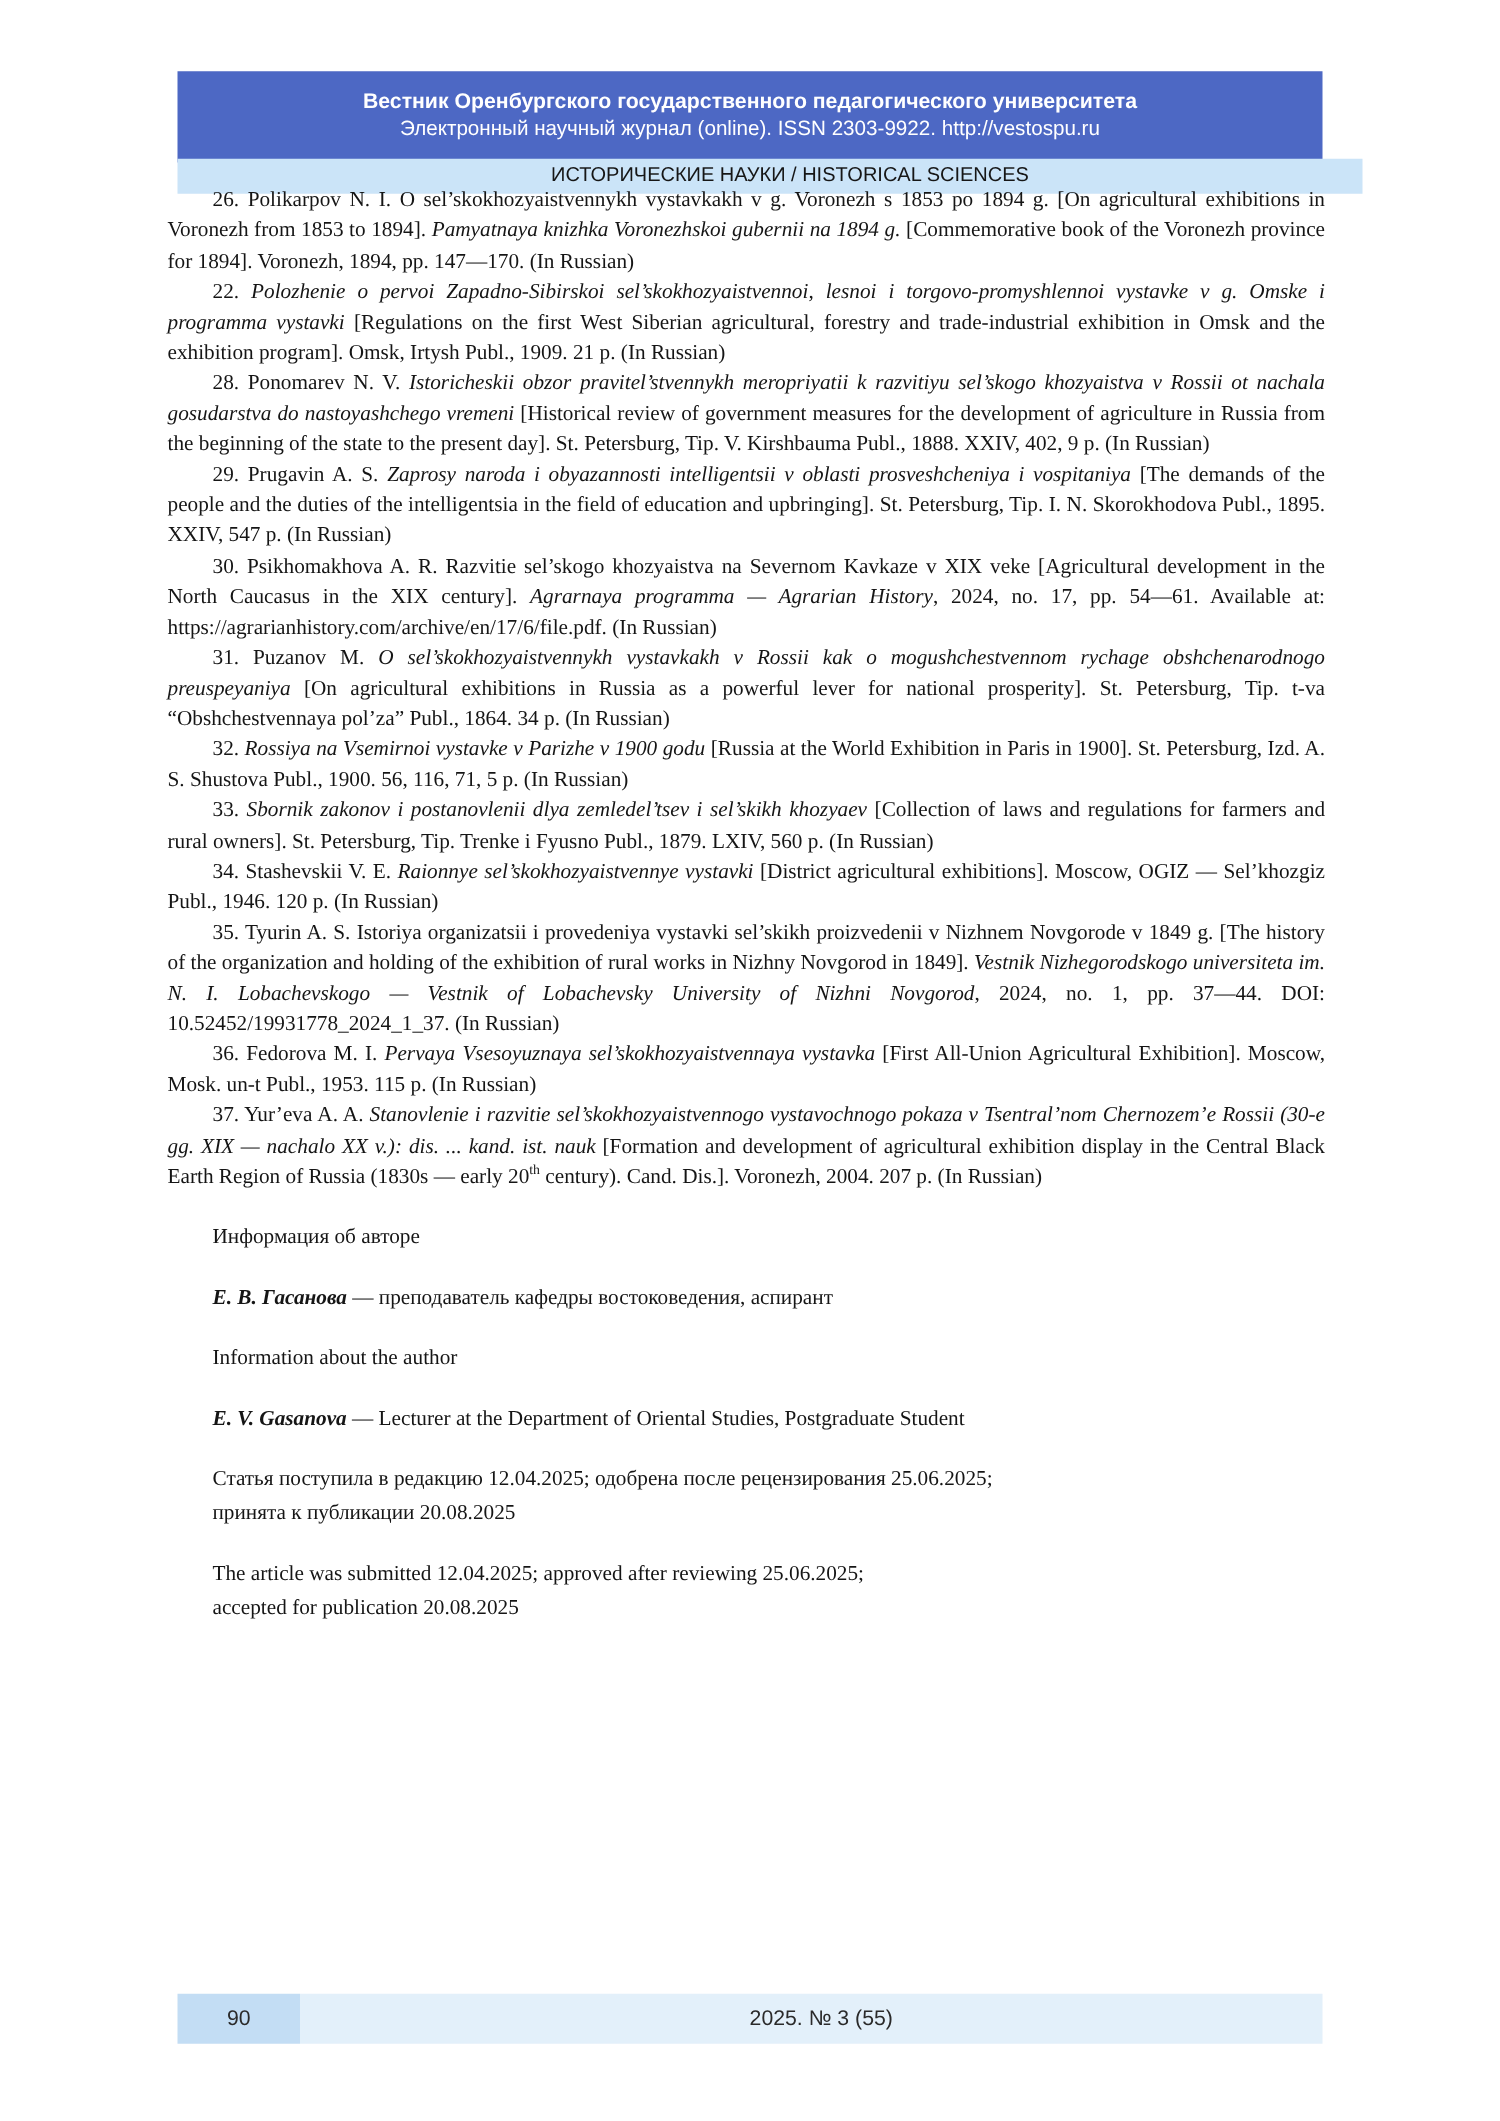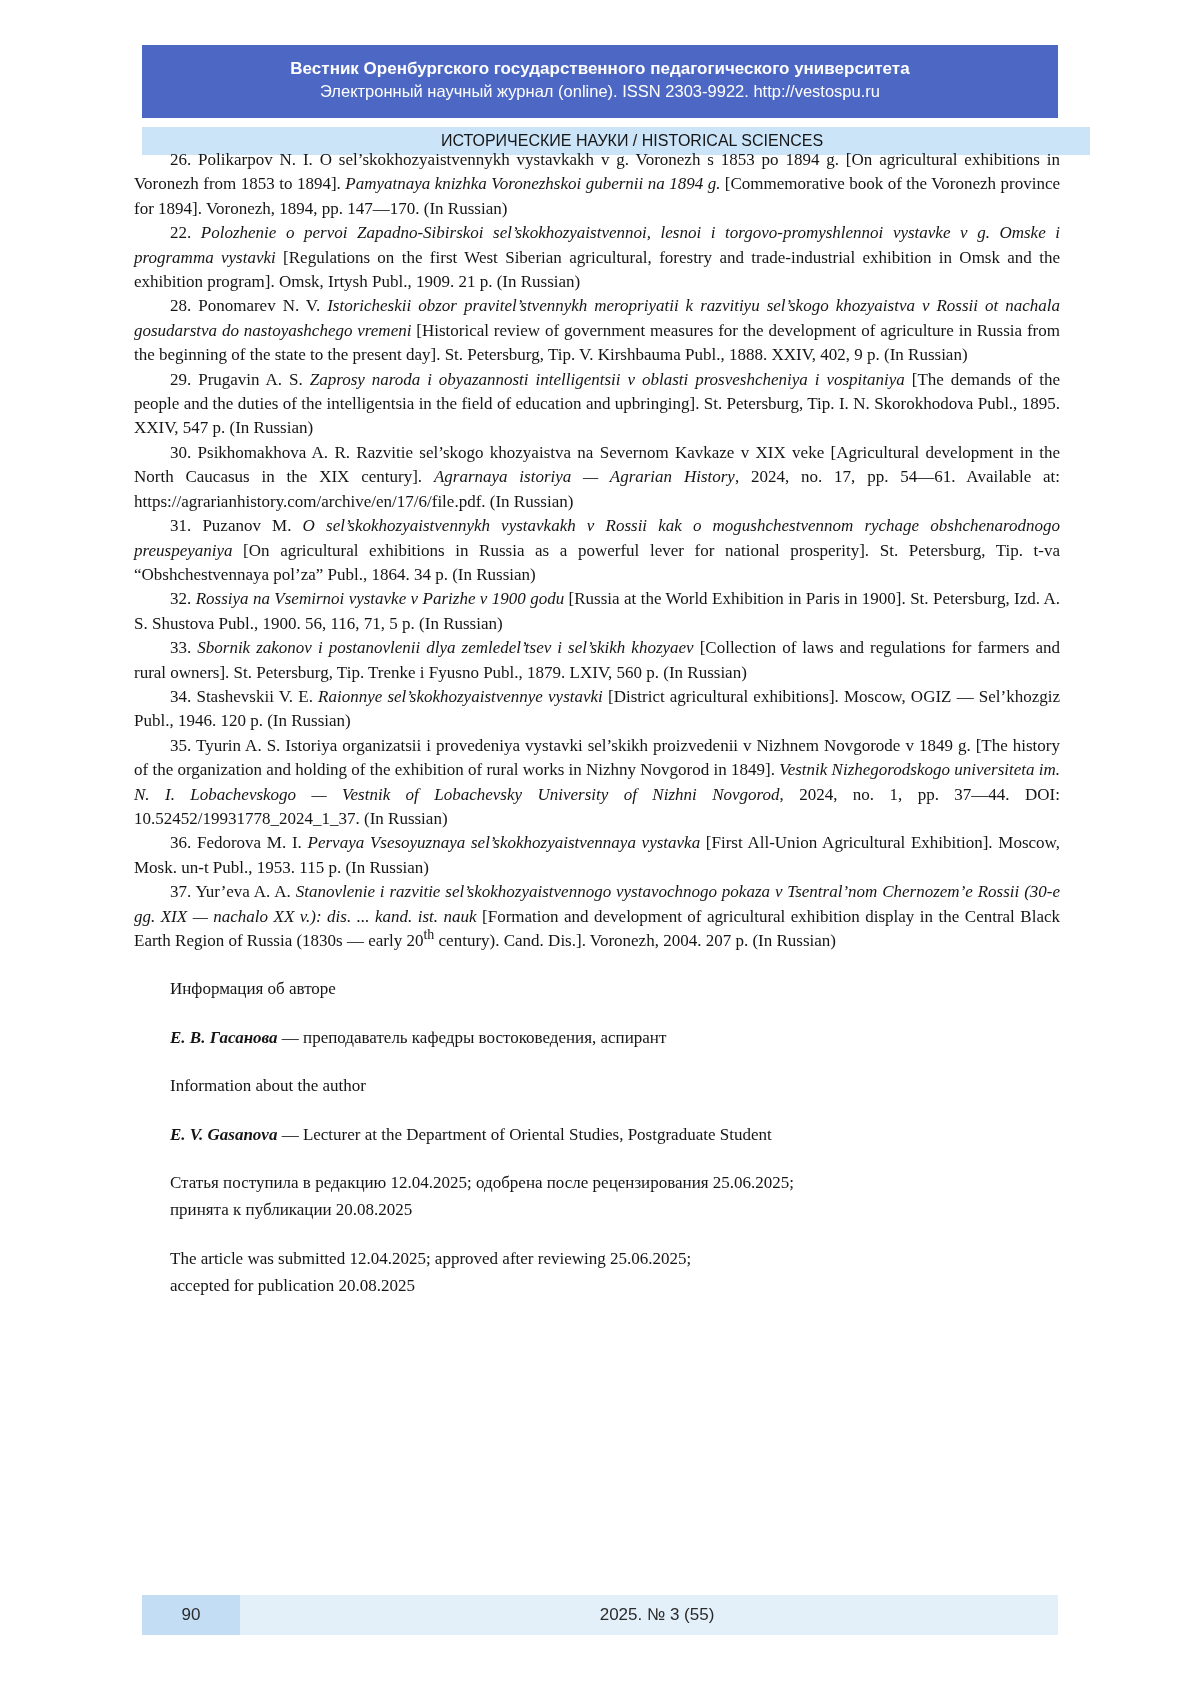--- a/index.html
+++ b/index.html
@@ -1,38 +1,38 @@
 <!DOCTYPE html>
 <html><head>
 <meta charset="utf-8">
 <style>
   html,body { margin:0; padding:0; background:#ffffff; }
   .page {
     position:relative; width:1200px; height:1697px; background:#ffffff;
     font-family:"Liberation Serif","DejaVu Serif",serif; color:#151515; overflow:hidden;
   }
   .banner {
-    position:absolute; left:142px; top:45px; width:916px; height:73px;
+    position:absolute; left:142px; top:57px; width:916px; height:73px;
     background:#4d68c4; color:#ffffff; text-align:center;
     font-family:"Liberation Sans","DejaVu Sans",sans-serif;
   }
   .banner-title { padding-top:13px; font-weight:bold; font-size:17px; line-height:22px; }
   .banner-subtitle { font-size:16.5px; line-height:22px; }
   .section-bar {
     position:absolute; left:142px; top:127px; width:916px; height:28px;
     background:#cbe4f8; text-align:center; line-height:28px;
     font-family:"Liberation Sans","DejaVu Sans",sans-serif; font-size:16px; color:#161616;padding-left:32px;
   }
   .content {
     position:absolute; left:134px; top:148px; width:926px;
     font-size:17px; line-height:24.4px;
   }
   .refs p.ref { margin:0; text-indent:36px; text-align:justify; }
   .it  { font-style:italic; }
-  .sup { font-size:14px; vertical-align:super; line-height:0; }
+  .sup { font-size:11px; vertical-align:super; line-height:0; }
   .author { margin:20px 0 0 36px; }
   .a-head  { font-weight:normal; margin:24px 0 0 0; }
   .a-line  { margin:24px 0 0 0; }
   .name    { font-weight:bold; font-style:italic; }
   .a-dates { margin:23px 0 0 0; line-height:26.5px; }
   .dl      { display:block; }
   .footer {
     position:absolute; left:142px; top:1595px; width:916px; height:40px; display:flex;
     font-family:"Liberation Sans","DejaVu Sans",sans-serif; font-size:17px; color:#2a2a2a;
   }
@@ -52,21 +52,21 @@
   <div class="section-bar">
     <span>ИСТОРИЧЕСКИЕ НАУКИ / HISTORICAL SCIENCES</span>
   </div>
 
   <div class="content">
     <div class="refs">
         <p class="ref"><span>26. Polikarpov N. I. O sel’skokhozyaistvennykh vystavkakh v g. Voronezh s 1853 po 1894 g. [On agricultural exhibitions in Voronezh from 1853 to 1894]. </span><span class="it">Pamyatnaya knizhka Voronezhskoi gubernii na 1894 g.</span><span> [Commemorative book of the Voronezh province for 1894]. Voronezh, 1894, pp. 147—170. (In Russian)</span></p>
         <p class="ref"><span>22. </span><span class="it">Polozhenie o pervoi Zapadno-Sibirskoi sel’skokhozyaistvennoi, lesnoi i torgovo-promyshlennoi vystavke v g. Omske i programma vystavki</span><span> [Regulations on the first West Siberian agricultural, forestry and trade-industrial exhibition in Omsk and the exhibition program]. Omsk, Irtysh Publ., 1909. 21 p. (In Russian)</span></p>
         <p class="ref"><span>28. Ponomarev N. V. </span><span class="it">Istoricheskii obzor pravitel’stvennykh meropriyatii k razvitiyu sel’skogo khozyaistva v Rossii ot nachala gosudarstva do nastoyashchego vremeni</span><span> [Historical review of government measures for the development of agriculture in Russia from the beginning of the state to the present day]. St. Petersburg, Tip. V. Kirshbauma Publ., 1888. XXIV, 402, 9 p. (In Russian)</span></p>
         <p class="ref"><span>29. Prugavin A. S. </span><span class="it">Zaprosy naroda i obyazannosti intelligentsii v oblasti prosveshcheniya i vospitaniya</span><span> [The demands of the people and the duties of the intelligentsia in the field of education and upbringing]. St. Petersburg, Tip. I. N. Skorokhodova Publ., 1895. XXIV, 547 p. (In Russian)</span></p>
-        <p class="ref"><span>30. Psikhomakhova A. R. Razvitie sel’skogo khozyaistva na Severnom Kavkaze v XIX veke [Agricultural development in the North Caucasus in the XIX century]. </span><span class="it">Agrarnaya istoriya — Agrarian History</span><span>, 2024, no. 17, pp. 54—61. Available at: https://agrarianhistory.com/archive/en/17/6/file.pdf. (In Russian)</span></p>
+        <p class="ref"><span>30. Psikhomakhova A. R. Razvitie sel’skogo khozyaistva na Severnom Kavkaze v XIX veke [Agricultural development in the North Caucasus in the XIX century]. </span><span class="it">Agrarnaya programma — Agrarian History</span><span>, 2024, no. 17, pp. 54—61. Available at: https://agrarianhistory.com/archive/en/17/6/file.pdf. (In Russian)</span></p>
         <p class="ref"><span>31. Puzanov M. </span><span class="it">O sel’skokhozyaistvennykh vystavkakh v Rossii kak o mogushchestvennom rychage obshchenarodnogo preuspeyaniya</span><span> [On agricultural exhibitions in Russia as a powerful lever for national prosperity]. St. Petersburg, Tip. t-va “Obshchestvennaya pol’za” Publ., 1864. 34 p. (In Russian)</span></p>
         <p class="ref"><span>32. </span><span class="it">Rossiya na Vsemirnoi vystavke v Parizhe v 1900 godu</span><span> [Russia at the World Exhibition in Paris in 1900]. St. Petersburg, Izd. A. S. Shustova Publ., 1900. 56, 116, 71, 5 p. (In Russian)</span></p>
         <p class="ref"><span>33. </span><span class="it">Sbornik zakonov i postanovlenii dlya zemledel’tsev i sel’skikh khozyaev</span><span> [Collection of laws and regulations for farmers and rural owners]. St. Petersburg, Tip. Trenke i Fyusno Publ., 1879. LXIV, 560 p. (In Russian)</span></p>
         <p class="ref"><span>34. Stashevskii V. E. </span><span class="it">Raionnye sel’skokhozyaistvennye vystavki</span><span> [District agricultural exhibitions]. Moscow, OGIZ — Sel’khozgiz Publ., 1946. 120 p. (In Russian)</span></p>
         <p class="ref"><span>35. Tyurin A. S. Istoriya organizatsii i provedeniya vystavki sel’skikh proizvedenii v Nizhnem Novgorode v 1849 g. [The history of the organization and holding of the exhibition of rural works in Nizhny Novgorod in 1849]. </span><span class="it">Vestnik Nizhegorodskogo universiteta im. N. I. Lobachevskogo — Vestnik of Lobachevsky University of Nizhni Novgorod</span><span>, 2024, no. 1, pp. 37—44. DOI: 10.52452/19931778_2024_1_37. (In Russian)</span></p>
         <p class="ref"><span>36. Fedorova M. I. </span><span class="it">Pervaya Vsesoyuznaya sel’skokhozyaistvennaya vystavka</span><span> [First All-Union Agricultural Exhibition]. Moscow, Mosk. un-t Publ., 1953. 115 p. (In Russian)</span></p>
         <p class="ref"><span>37. Yur’eva A. A. </span><span class="it">Stanovlenie i razvitie sel’skokhozyaistvennogo vystavochnogo pokaza v Tsentral’nom Chernozem’e Rossii (30-e gg. XIX — nachalo XX v.): dis. ... kand. ist. nauk</span><span> [Formation and development of agricultural exhibition display in the Central Black Earth Region of Russia (1830s — early 20</span><span class="sup">th</span><span> century). Cand. Dis.]. Voronezh, 2004. 207 p. (In Russian)</span></p>
       </div>
 
     <div class="author">

